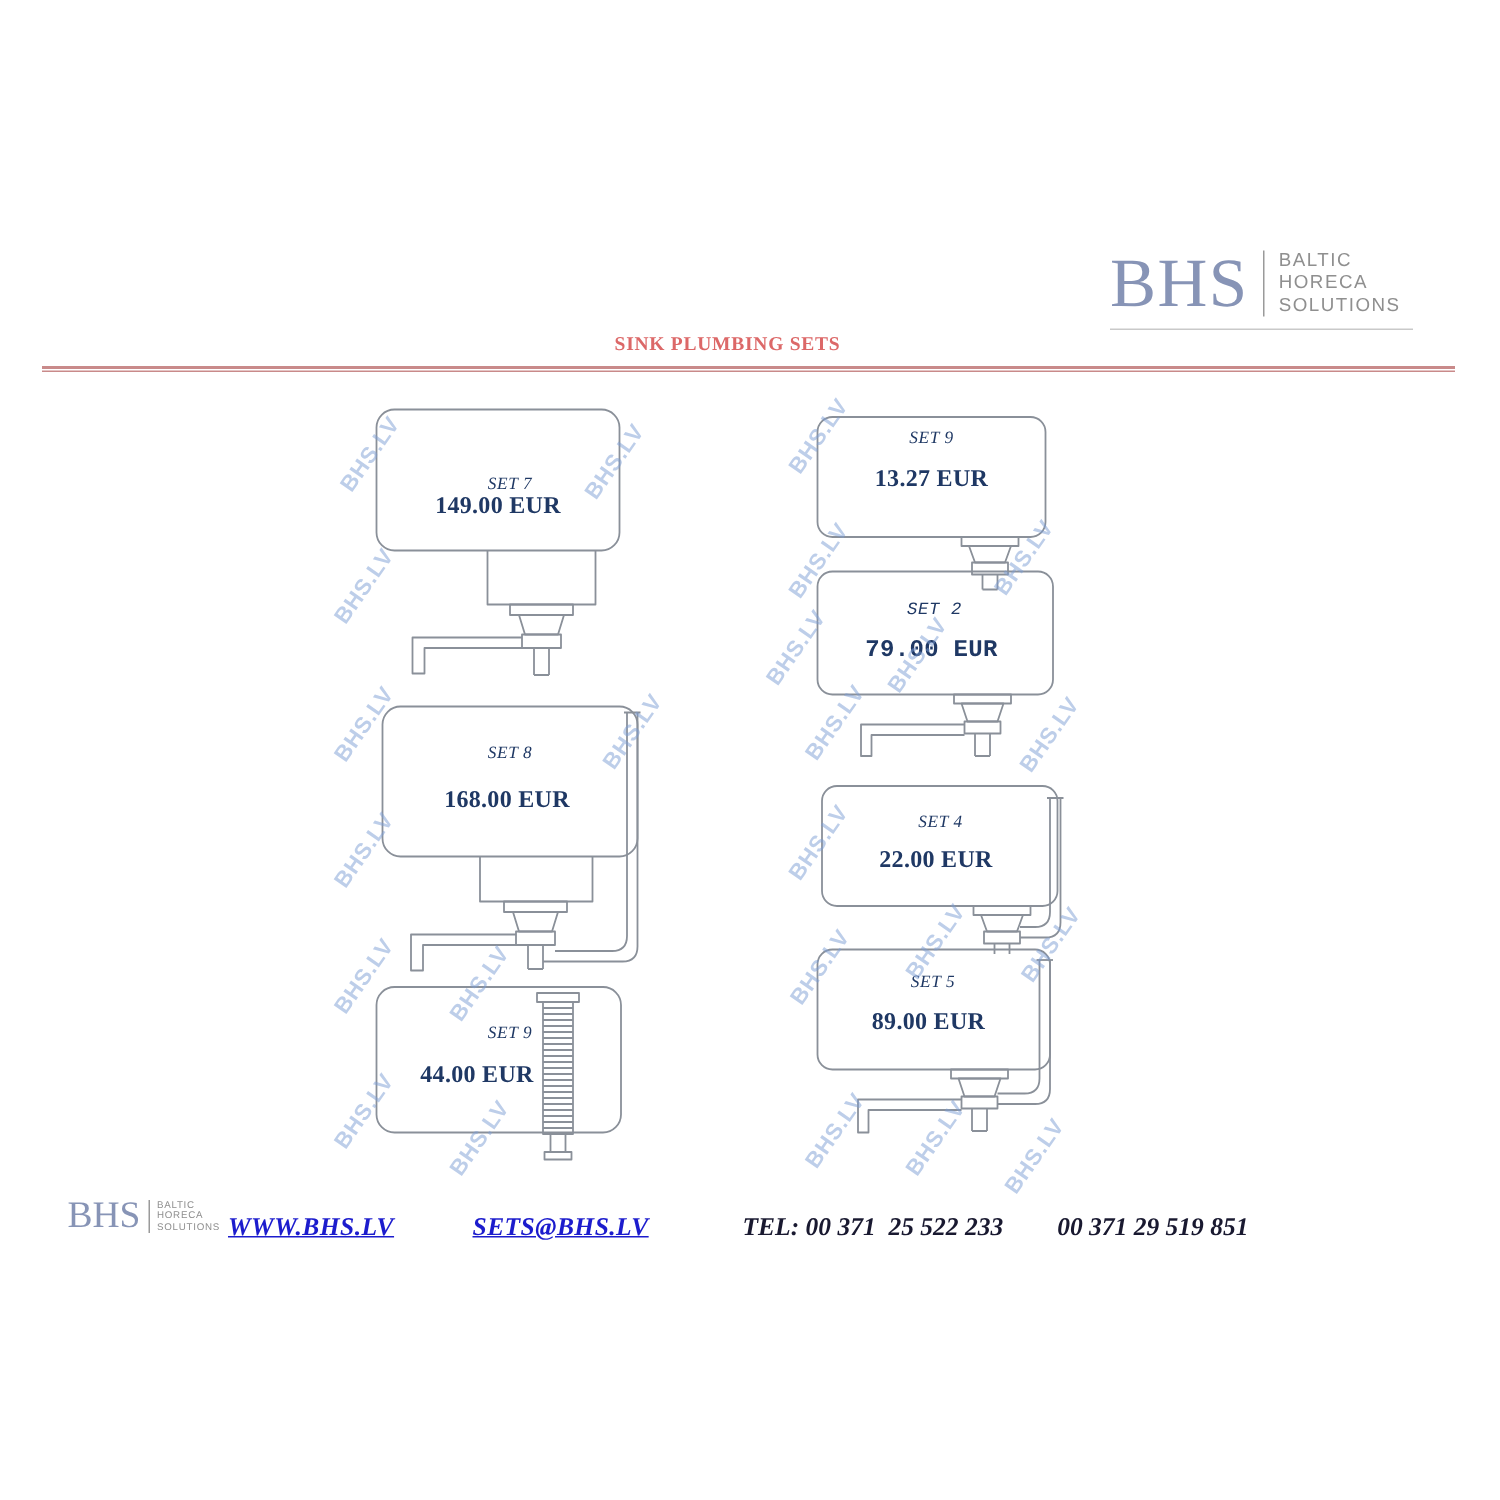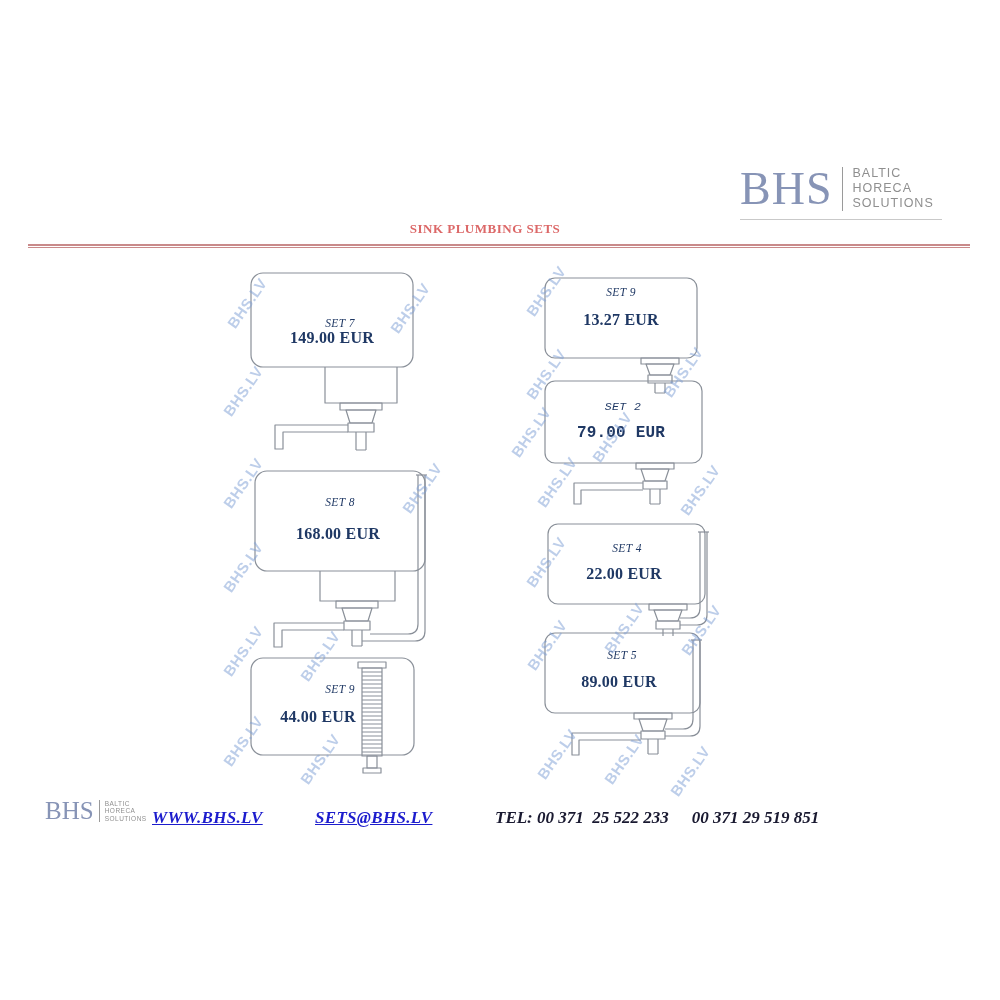--- a/index.html
+++ b/index.html
@@ -37,21 +37,21 @@
 
   
   .wm-layer{position:absolute;inset:0;z-index:4;pointer-events:none;}
   .wm{position:absolute;font-family:"Liberation Sans",sans-serif;font-weight:bold;font-size:15px;
       letter-spacing:.5px;color:var(--watermark,#7d9ed5);opacity:.5;white-space:nowrap;
       transform:translate(-50%,-50%) rotate(-55deg);}
 
   
   .footer-link{position:absolute;top:808px;font-weight:bold;font-style:italic;font-size:17px;
       color:var(--link,#1c1ccd);text-decoration:underline;letter-spacing:.3px;cursor:pointer;}
-  .phones{position:absolute;left:495px;top:808px;display:flex;gap:23px;font-weight:bold;
+  .phones{position:absolute;left:495px;top:808px;display:flex;gap:36px;font-weight:bold;
       font-style:italic;font-size:17px;color:var(--phone,#191930);}
   .phones span{white-space:pre;}
 </style>
 </head>
 <body>
 
 <div class="logo logo-lg">
   <span class="logo-bhs">BHS</span>
   <span class="logo-divider"></span>
   <span class="logo-stack">

